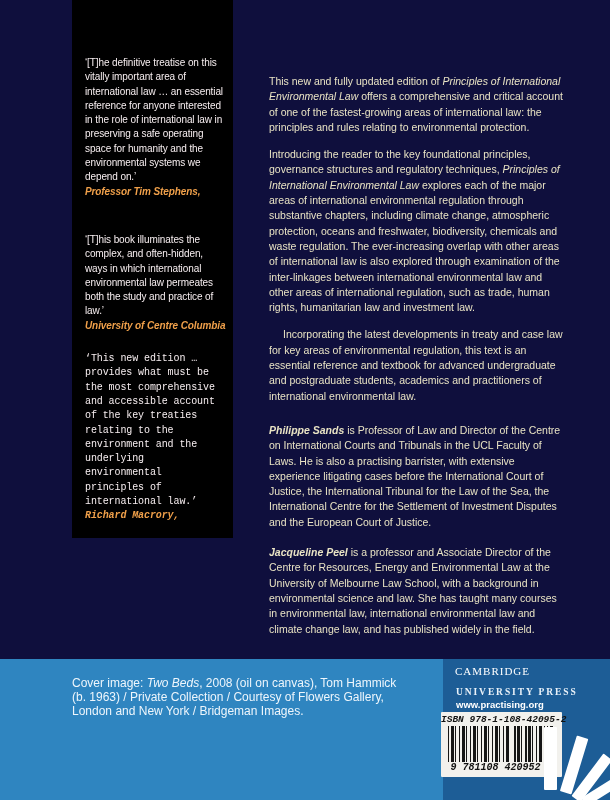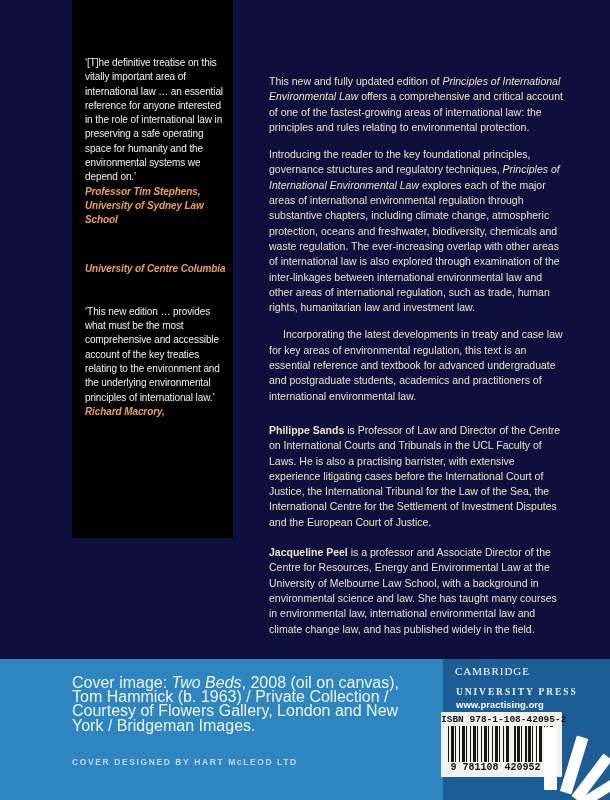--- a/index.html
+++ b/index.html
@@ -17,42 +17,42 @@
   }
   .quote-text {
     color:#f7eef0; font-size:10px; line-height:14.3px; font-weight:500;
     letter-spacing:-0.1px;
   }
   .quote-attr {
     color:#f0a04a; font-style:italic; font-weight:bold;
     font-size:10px; line-height:14.3px; letter-spacing:-0.1px;
   }
   .quote-2 { margin-top:34px; }
-  .quote-3 { margin-top:29px; }
+  .quote-3 { margin-top:19px;font-family:Liberation Mono, monospace; }
 
   
   .main-col {
     position:absolute; left:257px; top:62px; width:318px;
     color:#e9e3c4; font-size:10.5px; line-height:15.3px;
   }
   .main-col p { margin:12px; }
   .book-title-inline { font-style:italic; }
   .para-indent { text-indent:14px; }
   .author-para-1 { margin-top:19px !important; }
   .author-para-2 { margin-top:15px !important; }
-  .author-name { font-weight:bold; }
+  .author-name { font-weight:bold;font-style:italic; }
 
   
   .bottom-band {
     position:absolute; left:0; top:659px; width:610px; height:141px;
     background:#2f85c0;
   }
   .credit {
     position:absolute; left:72px; top:17px; width:335px;
-    color:#eef6fc; font-size:16px; line-height:14.2px;
+    color:#eef6fc; font-size:12px; line-height:14.2px;
   }
   .credit-title { font-style:italic; }
   .designer-line {
     position:absolute; left:72px; top:98px;
     color:#b9d9ee; font-size:8.5px; letter-spacing:1.6px; font-weight:bold;
   }
 
   
   .cup-box {
     position:absolute; left:443px; top:659px; width:167px; height:141px;
@@ -69,21 +69,21 @@
     font-size:9.5px; letter-spacing:1.9px; color:#eaf2f9; white-space:nowrap;
   }
   .cup-url {
     position:absolute; left:13px; top:40px;
     font-size:9.5px; font-weight:bold; color:#ffffff; white-space:nowrap;
   }
 
   
   .barcode-box {
     position:absolute; left:441px; top:712px; width:121px; height:65px;
-    background:#f2f1ed; border-radius:1px; z-index:2;
+    background:#f2f1ed; border-radius:1px; z-index:2;font-style:italic;
   }
   .isbn-line {
     text-align:center; font-family:"Liberation Mono", monospace;
     font-size:9.5px; font-weight:bold; color:#121212; padding-top:2px;
     white-space:nowrap;
   }
   .bars {
     height:36px; margin:1px 7px 0;
     background:repeating-linear-gradient(90deg,
       #161616 0 1.5px, #f2f1ed 1.5px 3px,
@@ -108,42 +108,41 @@
 </style>
 </head>
 <body>
 
 <div class="page">
 
   <div class="red-panel">
     <div class="quote-block">
       <div class="quote-text">‘[T]he definitive treatise on this vitally important area of international law … an essential reference for anyone interested in the role of international law in preserving a safe operating space for humanity and the environmental systems we depend on.’</div>
       <div class="quote-attr">Professor Tim Stephens,</div>
-      <div class="quote-attr">University of Sydney Law School</div>
     </div>
     <div class="quote-block quote-2">
+      <div class="quote-text">‘[T]his book illuminates the complex, and often-hidden, ways in which international environmental law permeates both the study and practice of law.’</div>
       <div class="quote-attr">University of Centre Columbia</div>
     </div>
     <div class="quote-block quote-3">
       <div class="quote-text">‘This new edition … provides what must be the most comprehensive and accessible account of the key treaties relating to the environment and the underlying environmental principles of international law.’</div>
       <div class="quote-attr">Richard Macrory,</div>
     </div>
   </div>
 
   <div class="main-col">
     <p><span>This new and fully updated edition of </span><span class="book-title-inline">Principles of International Environmental Law</span><span> offers a comprehensive and critical account of one of the fastest-growing areas of international law: the principles and rules relating to environmental protection.</span></p>
     <p><span>Introducing the reader to the key foundational principles, governance structures and regulatory techniques, </span><span class="book-title-inline">Principles of International Environmental Law</span><span> explores each of the major areas of international environmental regulation through substantive chapters, including climate change, atmospheric protection, oceans and freshwater, biodiversity, chemicals and waste regulation. The ever-increasing overlap with other areas of international law is also explored through examination of the inter-linkages between international environmental law and other areas of international regulation, such as trade, human rights, humanitarian law and investment law.</span></p>
     <p class="para-indent">Incorporating the latest developments in treaty and case law for key areas of environmental regulation, this text is an essential reference and textbook for advanced undergraduate and postgraduate students, academics and practitioners of international environmental law.</p>
     <p class="author-para-1"><span class="author-name">Philippe Sands</span><span> is Professor of Law and Director of the Centre on International Courts and Tribunals in the UCL Faculty of Laws. He is also a practising barrister, with extensive experience litigating cases before the International Court of Justice, the International Tribunal for the Law of the Sea, the International Centre for the Settlement of Investment Disputes and the European Court of Justice.</span></p>
     <p class="author-para-2"><span class="author-name">Jacqueline Peel</span><span> is a professor and Associate Director of the Centre for Resources, Energy and Environmental Law at the University of Melbourne Law School, with a background in environmental science and law. She has taught many courses in environmental law, international environmental law and climate change law, and has published widely in the field.</span></p>
   </div>
 
   <div class="bottom-band">
     <div class="credit"><span>Cover image: </span><span class="credit-title">Two Beds</span><span>, 2008 (oil on canvas), Tom Hammick (b. 1963) / Private Collection / Courtesy of Flowers Gallery, London and New York / Bridgeman Images.</span></div>
-    <div class="designer-line">COVER DESIGNED BY HART McLEOD LTD</div>
   </div>
 
   <div class="cup-box">
     <div class="cup-name">CAMBRIDGE</div>
     <div class="cup-sub">UNIVERSITY PRESS</div>
     <div class="cup-url">www.practising.org</div>
   </div>
 
   <div class="barcode-box">
     <div class="isbn-line">ISBN 978-1-108-42095-2</div>

